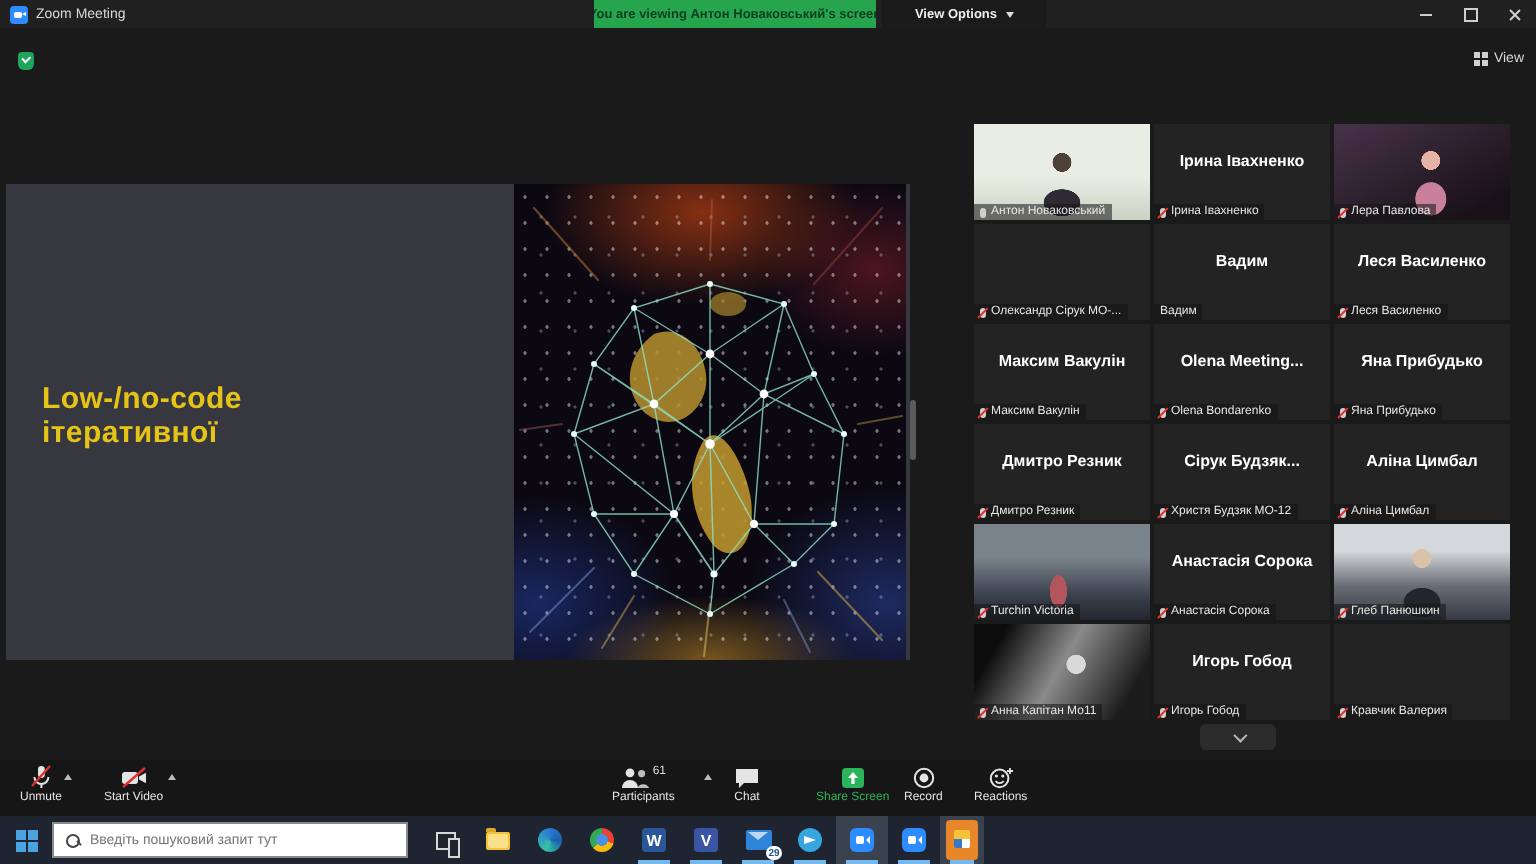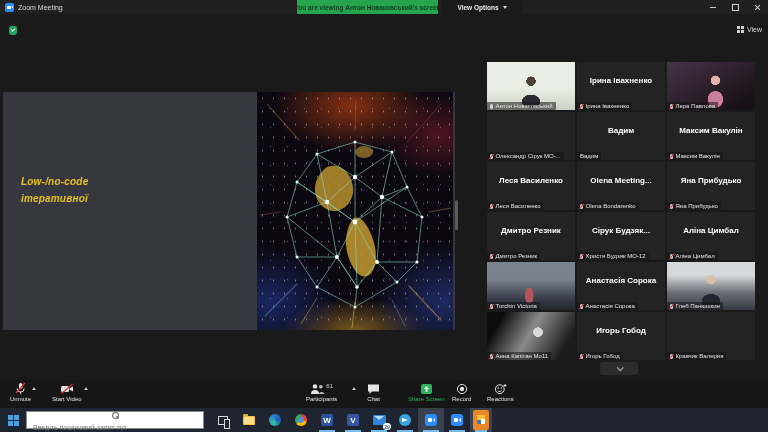--- a/index.html
+++ b/index.html
@@ -28,21 +28,21 @@
   .shield::after { content:""; position:absolute; left:2px; top:2px; width:2.5px; height:1.5px; border-left:1px solid #fff; border-bottom:1px solid #fff; transform:rotate(-45deg); }
   .view-btn { position:absolute; right:6px; top:26px; display:flex; align-items:center; gap:3px; color:#d8d8d8; font-size:7px; }
   .grid-ico { width:7px; height:7px; background:
      linear-gradient(#cfcfcf,#cfcfcf) 0 0/3px 3px no-repeat,
      linear-gradient(#cfcfcf,#cfcfcf) 4px 0/3px 3px no-repeat,
      linear-gradient(#cfcfcf,#cfcfcf) 0 4px/3px 3px no-repeat,
      linear-gradient(#cfcfcf,#cfcfcf) 4px 4px/3px 3px no-repeat; }
 
   
   .slide { position:absolute; left:3px; top:92px; width:452px; height:238px; background:#37373f; }
-  .slide-title { position:absolute; left:18px; top:81px; font-size:10px; font-weight:bold; line-height:17px; letter-spacing:.2px;font-style:italic; }
+  .slide-title { position:absolute; left:18px; top:99px; font-size:15px; font-weight:bold; line-height:17px; letter-spacing:.2px; }
   .slide-sub { position:absolute; left:18px; top:142px; width:190px; font-size:9.5px; line-height:12.5px; color:#d9d9d9; }
   .slide-art { position:absolute; left:254px; top:0; width:196px; height:238px; background:
       radial-gradient(ellipse 62% 30% at 48% 6%, rgba(155,55,18,.85), rgba(120,40,20,0) 65%),
       radial-gradient(ellipse 45% 28% at 92% 18%, rgba(120,30,40,.6), rgba(90,20,30,0) 65%),
       radial-gradient(ellipse 55% 35% at 6% 88%, rgba(35,60,150,.6), rgba(20,40,100,0) 65%),
       radial-gradient(ellipse 55% 38% at 95% 88%, rgba(45,70,160,.55), rgba(20,40,100,0) 65%),
       radial-gradient(ellipse 60% 22% at 50% 100%, rgba(205,150,45,.55), rgba(150,100,20,0) 62%),
       #0b0812; overflow:hidden; }
   .stars { position:absolute; inset:0; opacity:.55; background-image:
       radial-gradient(rgba(255,255,255,.8) .6px, transparent 1px),
@@ -86,21 +86,21 @@
   .count { font-size:6px; color:#ddd; margin-left:1px; position:relative; top:-3px; }
 
   
   .taskbar { position:absolute; left:0; top:408px; width:768px; height:24px; background:#1e2430; display:flex; align-items:center; }
   .start { width:26px; height:24px; display:flex; align-items:center; justify-content:center; }
   .win-logo { width:11px; height:11px; background:
       linear-gradient(#4aa3e0,#4aa3e0) 0 0/5px 5px no-repeat,
       linear-gradient(#4aa3e0,#4aa3e0) 6px 0/5px 5px no-repeat,
       linear-gradient(#4aa3e0,#4aa3e0) 0 6px/5px 5px no-repeat,
       linear-gradient(#4aa3e0,#4aa3e0) 6px 6px/5px 5px no-repeat; }
-  .searchbox { width:178px; height:18px; background:#fff; border:1px solid #8a8a8a; display:flex; align-items:center; gap:5px; padding:0 6px;flex-direction:column; }
+  .searchbox { width:178px; height:18px; background:#fff; border:1px solid #8a8a8a; display:flex; align-items:center; gap:5px; padding:0 6px; }
   .mag { width:7px; height:7px; position:relative; flex:none; }
   .mag::before { content:""; position:absolute; left:0; top:0; width:5px; height:5px; border:1px solid #444; border-radius:50%; }
   .mag::after { content:""; position:absolute; left:4.6px; top:4.6px; width:3px; height:1px; background:#444; transform:rotate(45deg); }
   .searchbox input { border:none; outline:none; width:100%; font-size:7px; color:#333; font-family:"Liberation Sans",sans-serif; background:transparent; }
   .tb-btn { width:26px; height:24px; display:flex; align-items:center; justify-content:center; position:relative; }
   .tb-btn.open::after { content:""; position:absolute; bottom:0; left:5px; right:5px; height:2px; background:#76b9ed; }
   .tb-btn.lit { background:#3a4250; }
   .tv-ico { width:10px; height:9px; border:1px solid #d8d8d8; position:relative; background:transparent; }
   .tv-ico::after { content:""; position:absolute; right:-3px; top:2px; width:4px; height:8px; background:#1e2430; border:1px solid #d8d8d8; }
   .folder-ico { width:12px; height:9px; background:#f6c23a; border-radius:1px; position:relative; }
@@ -242,31 +242,31 @@
           <span class="ltxt">Олександр Сірук МО-...</span>
         </div>
       </div>
       <div class="tile">
         <div class="pname">Вадим</div>
         <div class="plabel">
           <span class="ltxt">Вадим</span>
         </div>
       </div>
       <div class="tile">
+        <div class="pname">Леся Василенко</div>
+        <div class="plabel">
+          <span class="mic muted"></span>
+          <span class="ltxt">Леся Василенко</span>
+        </div>
+      </div>
+      <div class="tile">
         <div class="pname">Максим Вакулін</div>
         <div class="plabel">
           <span class="mic muted"></span>
           <span class="ltxt">Максим Вакулін</span>
-        </div>
-      </div>
-      <div class="tile">
-        <div class="pname">Леся Василенко</div>
-        <div class="plabel">
-          <span class="mic muted"></span>
-          <span class="ltxt">Леся Василенко</span>
         </div>
       </div>
       <div class="tile">
         <div class="pname">Olena Meeting...</div>
         <div class="plabel">
           <span class="mic muted"></span>
           <span class="ltxt">Olena Bondarenko</span>
         </div>
       </div>
       <div class="tile">

